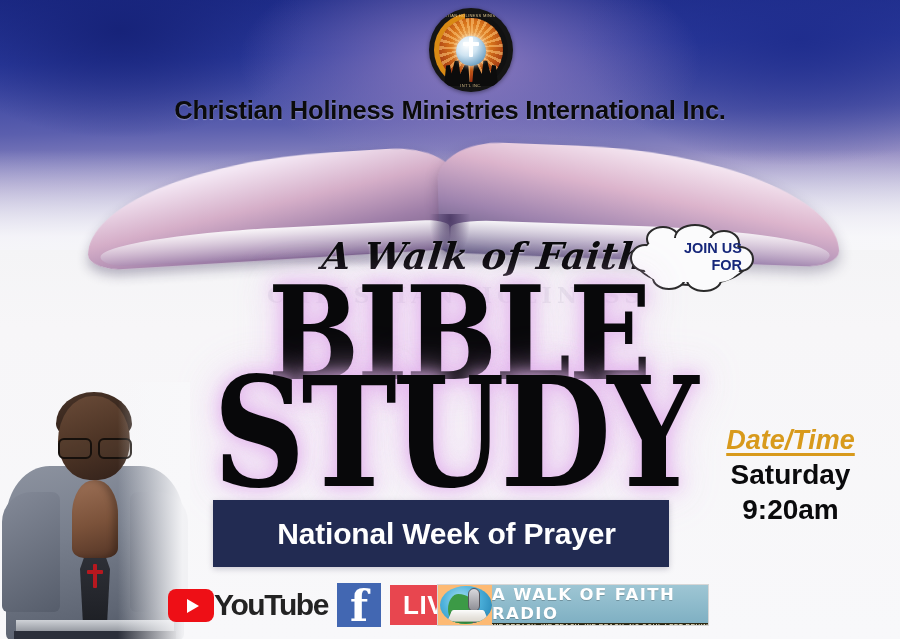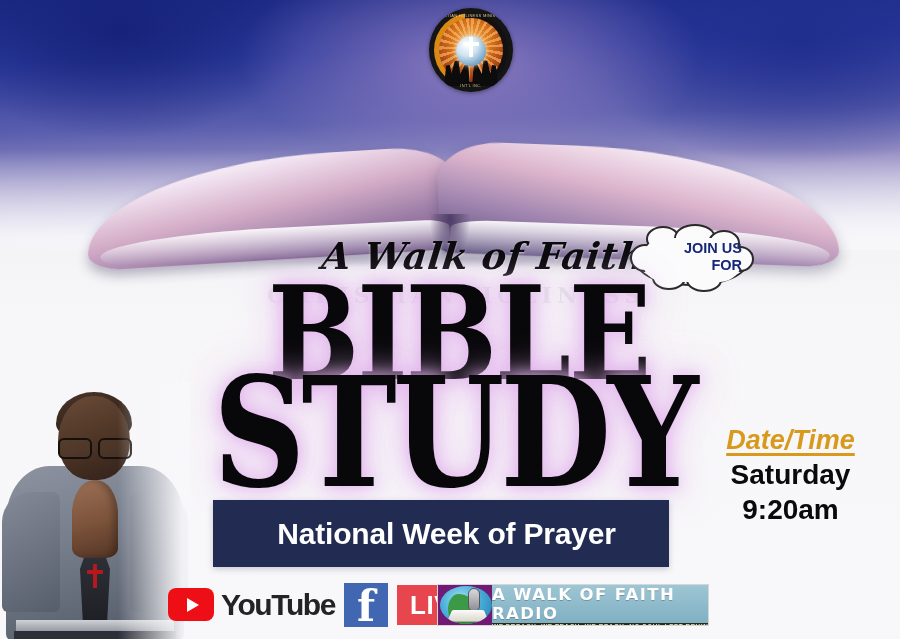--- a/index.html
+++ b/index.html
@@ -277,21 +277,21 @@
     position: absolute; left: 14px; top: 249px; width: 162px; height: 12px;
     background: #2b2f3a;
   }
   .man-fade {
     position: absolute; left: 0; top: 0; width: 190px; height: 257px;
     background: linear-gradient(90deg, rgba(248,248,250,0) 62%, rgba(248,248,250,.95) 96%);
   }
 
   
   .social { position: absolute; left: 168px; top: 584px; height: 42px; display: flex; align-items: center; gap: 9px; }
-  .yt { display: flex; align-items: flex-start; gap: 7px; }
+  .yt { display: flex; align-items: flex-end; }
   .yt-badge {
     width: 46px; height: 33px; background: #ee0f16; border-radius: 8px;
     display: flex; align-items: center; justify-content: center;
   }
   .yt-play {
     width: 0; height: 0; border-left: 12px solid #fff;
     border-top: 7.5px solid transparent; border-bottom: 7.5px solid transparent;
     margin-left: 3px;
   }
   .yt-word { font-size: 30px; font-weight: 700; color: #232323; letter-spacing: -1.4px; }
@@ -305,21 +305,21 @@
   }
   .live-badge {
     height: 40px; background: #e8464f; padding: 0 13px;
     display: flex; align-items: center;
   }
   .live-text { font-size: 26px; font-weight: 700; color: #ffffff; letter-spacing: .5px; }
 
   
   .radio {
     position: absolute; left: 437px; top: 584px; width: 272px; height: 42px;
-    background: #701a75; border: 1px solid #d6d6d6; display: flex; align-items: stretch;
+    background: #fdba74; border: 1px solid #d6d6d6; display: flex; align-items: stretch;
     overflow: hidden;
   }
   .radio-globe {
     position: relative; width: 52px; flex: 0 0 52px;
     background: radial-gradient(circle at 40% 38%, #a8dff2 0%, #4fb3dd 45%, #1f7fb0 100%);
     border-radius: 50%; margin: 1px 0 1px 2px;
     overflow: hidden;
   }
   .radio-land {
     position: absolute; left: 8px; top: 8px; width: 26px; height: 30px;
@@ -387,20 +387,21 @@
         <div class="logo-rays"></div>
       </div>
       <div class="logo-hands"></div>
       <div class="logo-globe"></div>
       <div class="logo-cross"></div>
       <div class="logo-toptext">CHRISTIAN HOLINESS MINISTRIES</div>
       <div class="logo-bottext">INT'L INC.</div>
     </div>
   </div>
 
+  <div class="org-title">Christian Holiness Ministries International Inc.</div>
 
   <div class="ghost-text">CHRISTIAN HOLINESS</div>
 
   <div class="walk-faith">A Walk of Faith</div>
 
   <div class="cloud">
     <div class="cloud-body"></div>
     <div class="cloud-puff cp1"></div>
     <div class="cloud-puff cp2"></div>
     <div class="cloud-puff cp3"></div>

